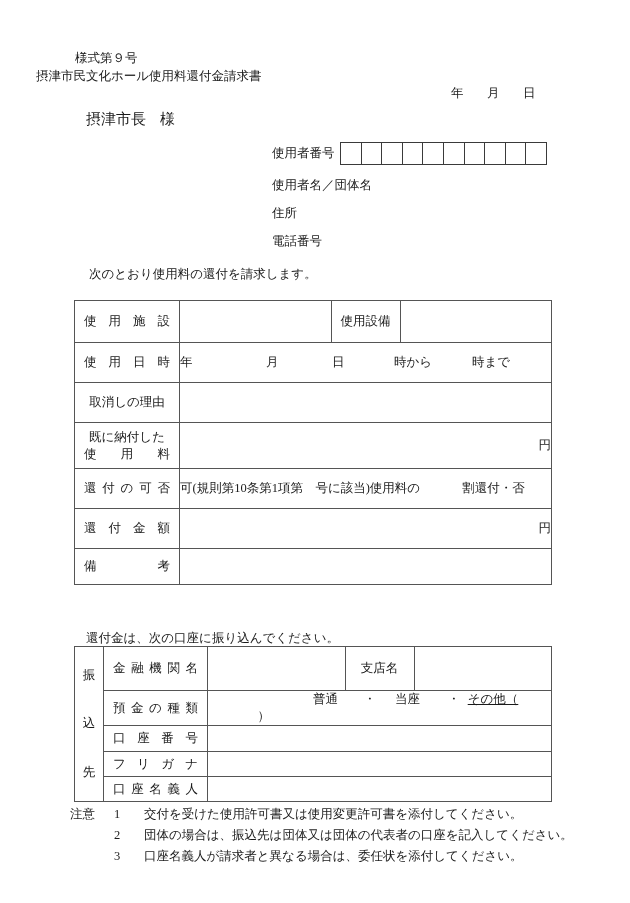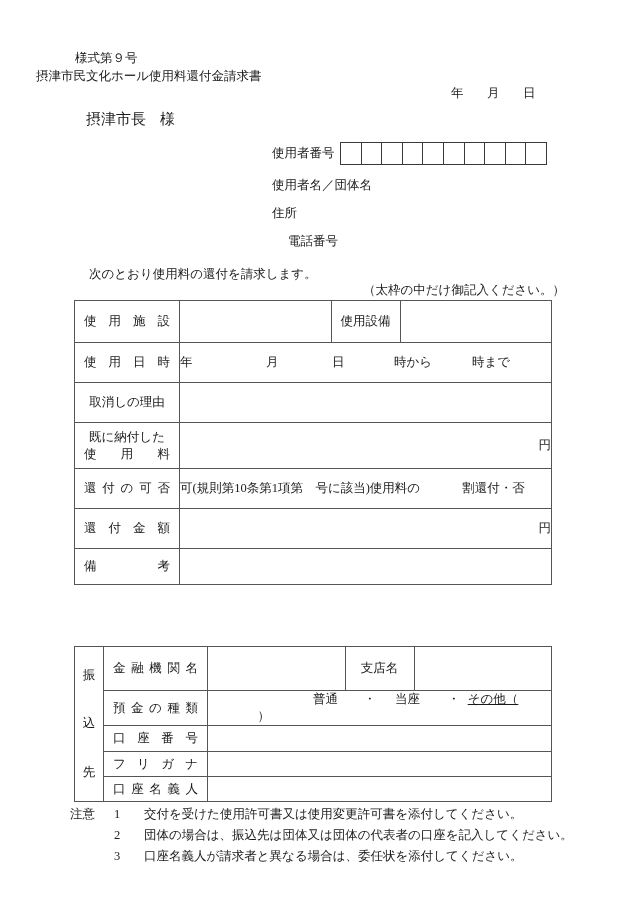--- a/index.html
+++ b/index.html
@@ -54,21 +54,21 @@
   #addressee .gap { display: inline-block; width: 14px; }
 
   
   .info-label {
     font-size: 12.5px;
     left: 272px;
   }
   #user-number-label  { top: 145px; }
   #user-name-label    { top: 177px; }
   #address-label      { top: 205px; }
-  #phone-label        { top: 233px; margin-left: 16px; }
+  #phone-label        { top: 233px; }
 
   #user-number-boxes {
     position: absolute;
     left: 340px; top: 142px;
     display: flex;
     border: 1px solid #3a3a3a;
     border-right: none;
     background: #fff;
   }
   #user-number-boxes .cell {
@@ -275,21 +275,20 @@
     <div class="cell"></div>
     <div class="cell"></div>
     <div class="cell"></div>
   </div>
 
   <div class="abs info-label" id="user-name-label">使用者名／団体名</div>
   <div class="abs info-label" id="address-label">住所</div>
   <div class="abs info-label" id="phone-label">電話番号</div>
 
   <div class="abs" id="request-sentence">次のとおり使用料の還付を請求します。</div>
-  <div class="abs" id="fill-note">（太枠の中だけ御記入ください。）</div>
 
   <table id="main-table">
     <tbody>
       <tr class="h-facility">
         <td class="lbl">
           <div class="row-spread">
             <span>使</span>
             <span>用</span>
             <span>施</span>
             <span>設</span>
@@ -370,20 +369,21 @@
           <div class="row-spread">
             <span>備</span>
             <span>考</span>
           </div>
         </td>
         <td class="val" colspan="3"></td>
       </tr>
     </tbody>
   </table>
 
+  <div class="abs" id="transfer-sentence">還付金は、次の口座に振り込んでください。</div>
 
   <table id="bank-table">
     <tbody>
       <tr class="h-bank">
         <td id="bank-vertical" rowspan="5">
           <div class="vchars">
             <span>振</span>
             <span>込</span>
             <span>先</span>
           </div>

